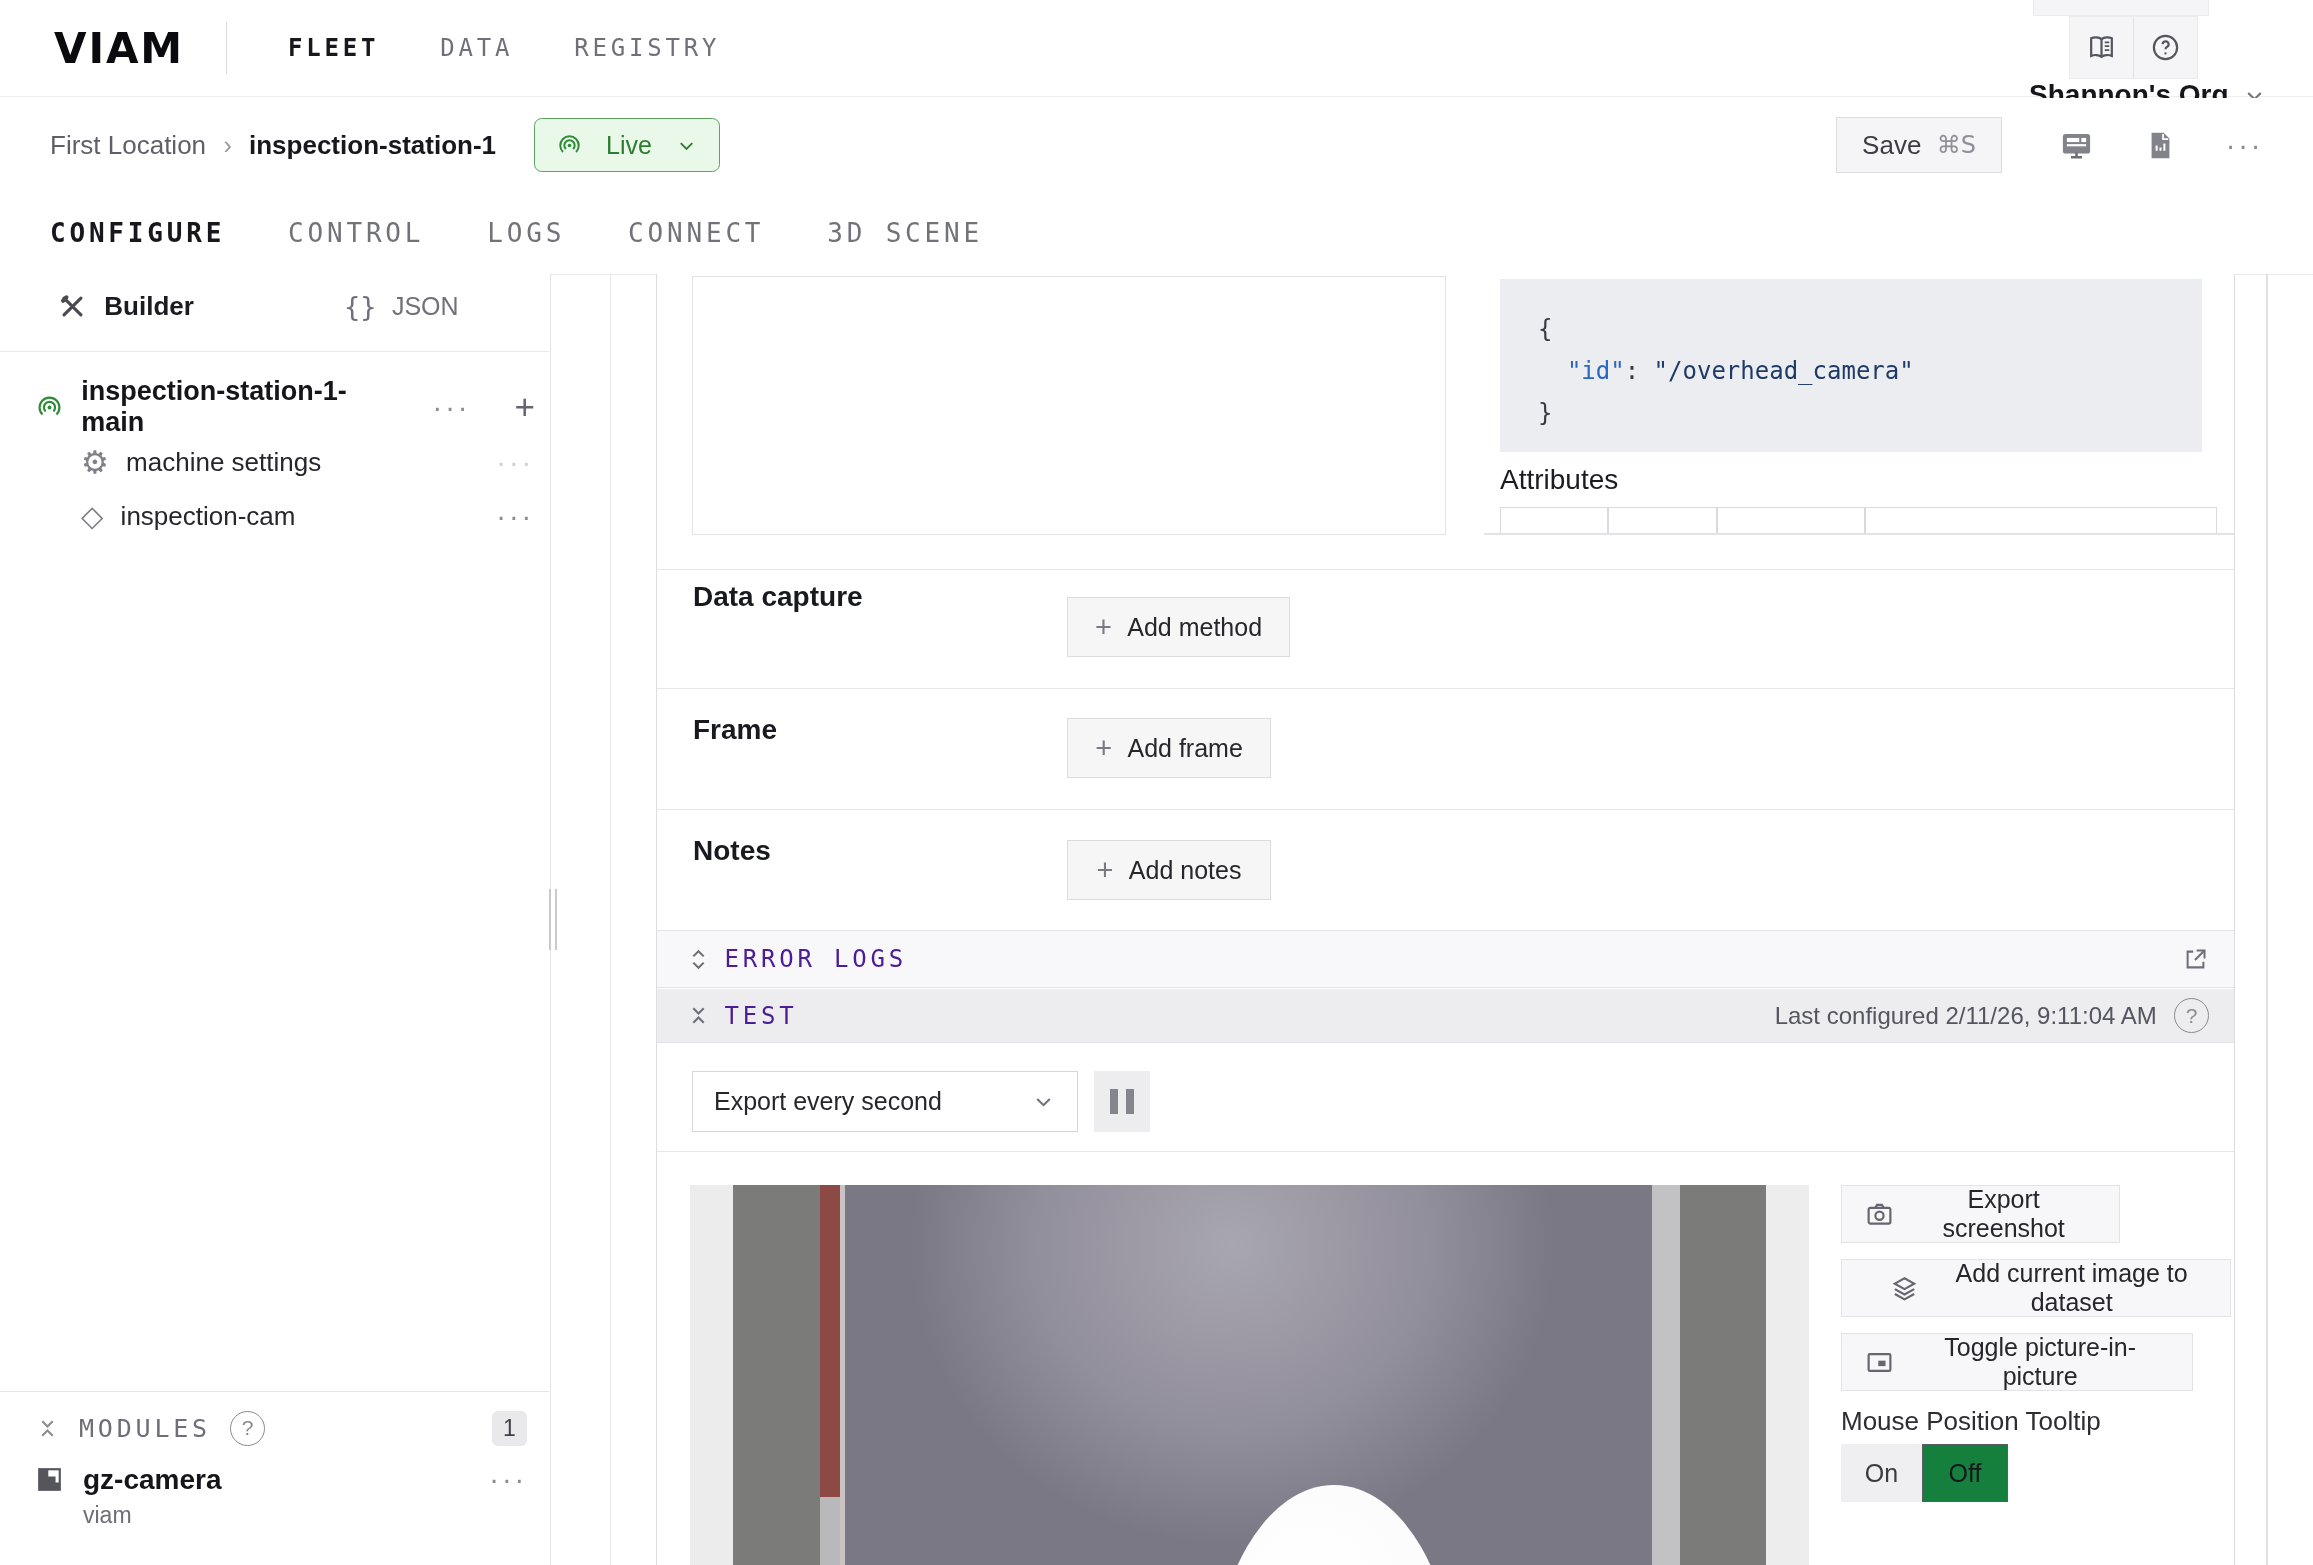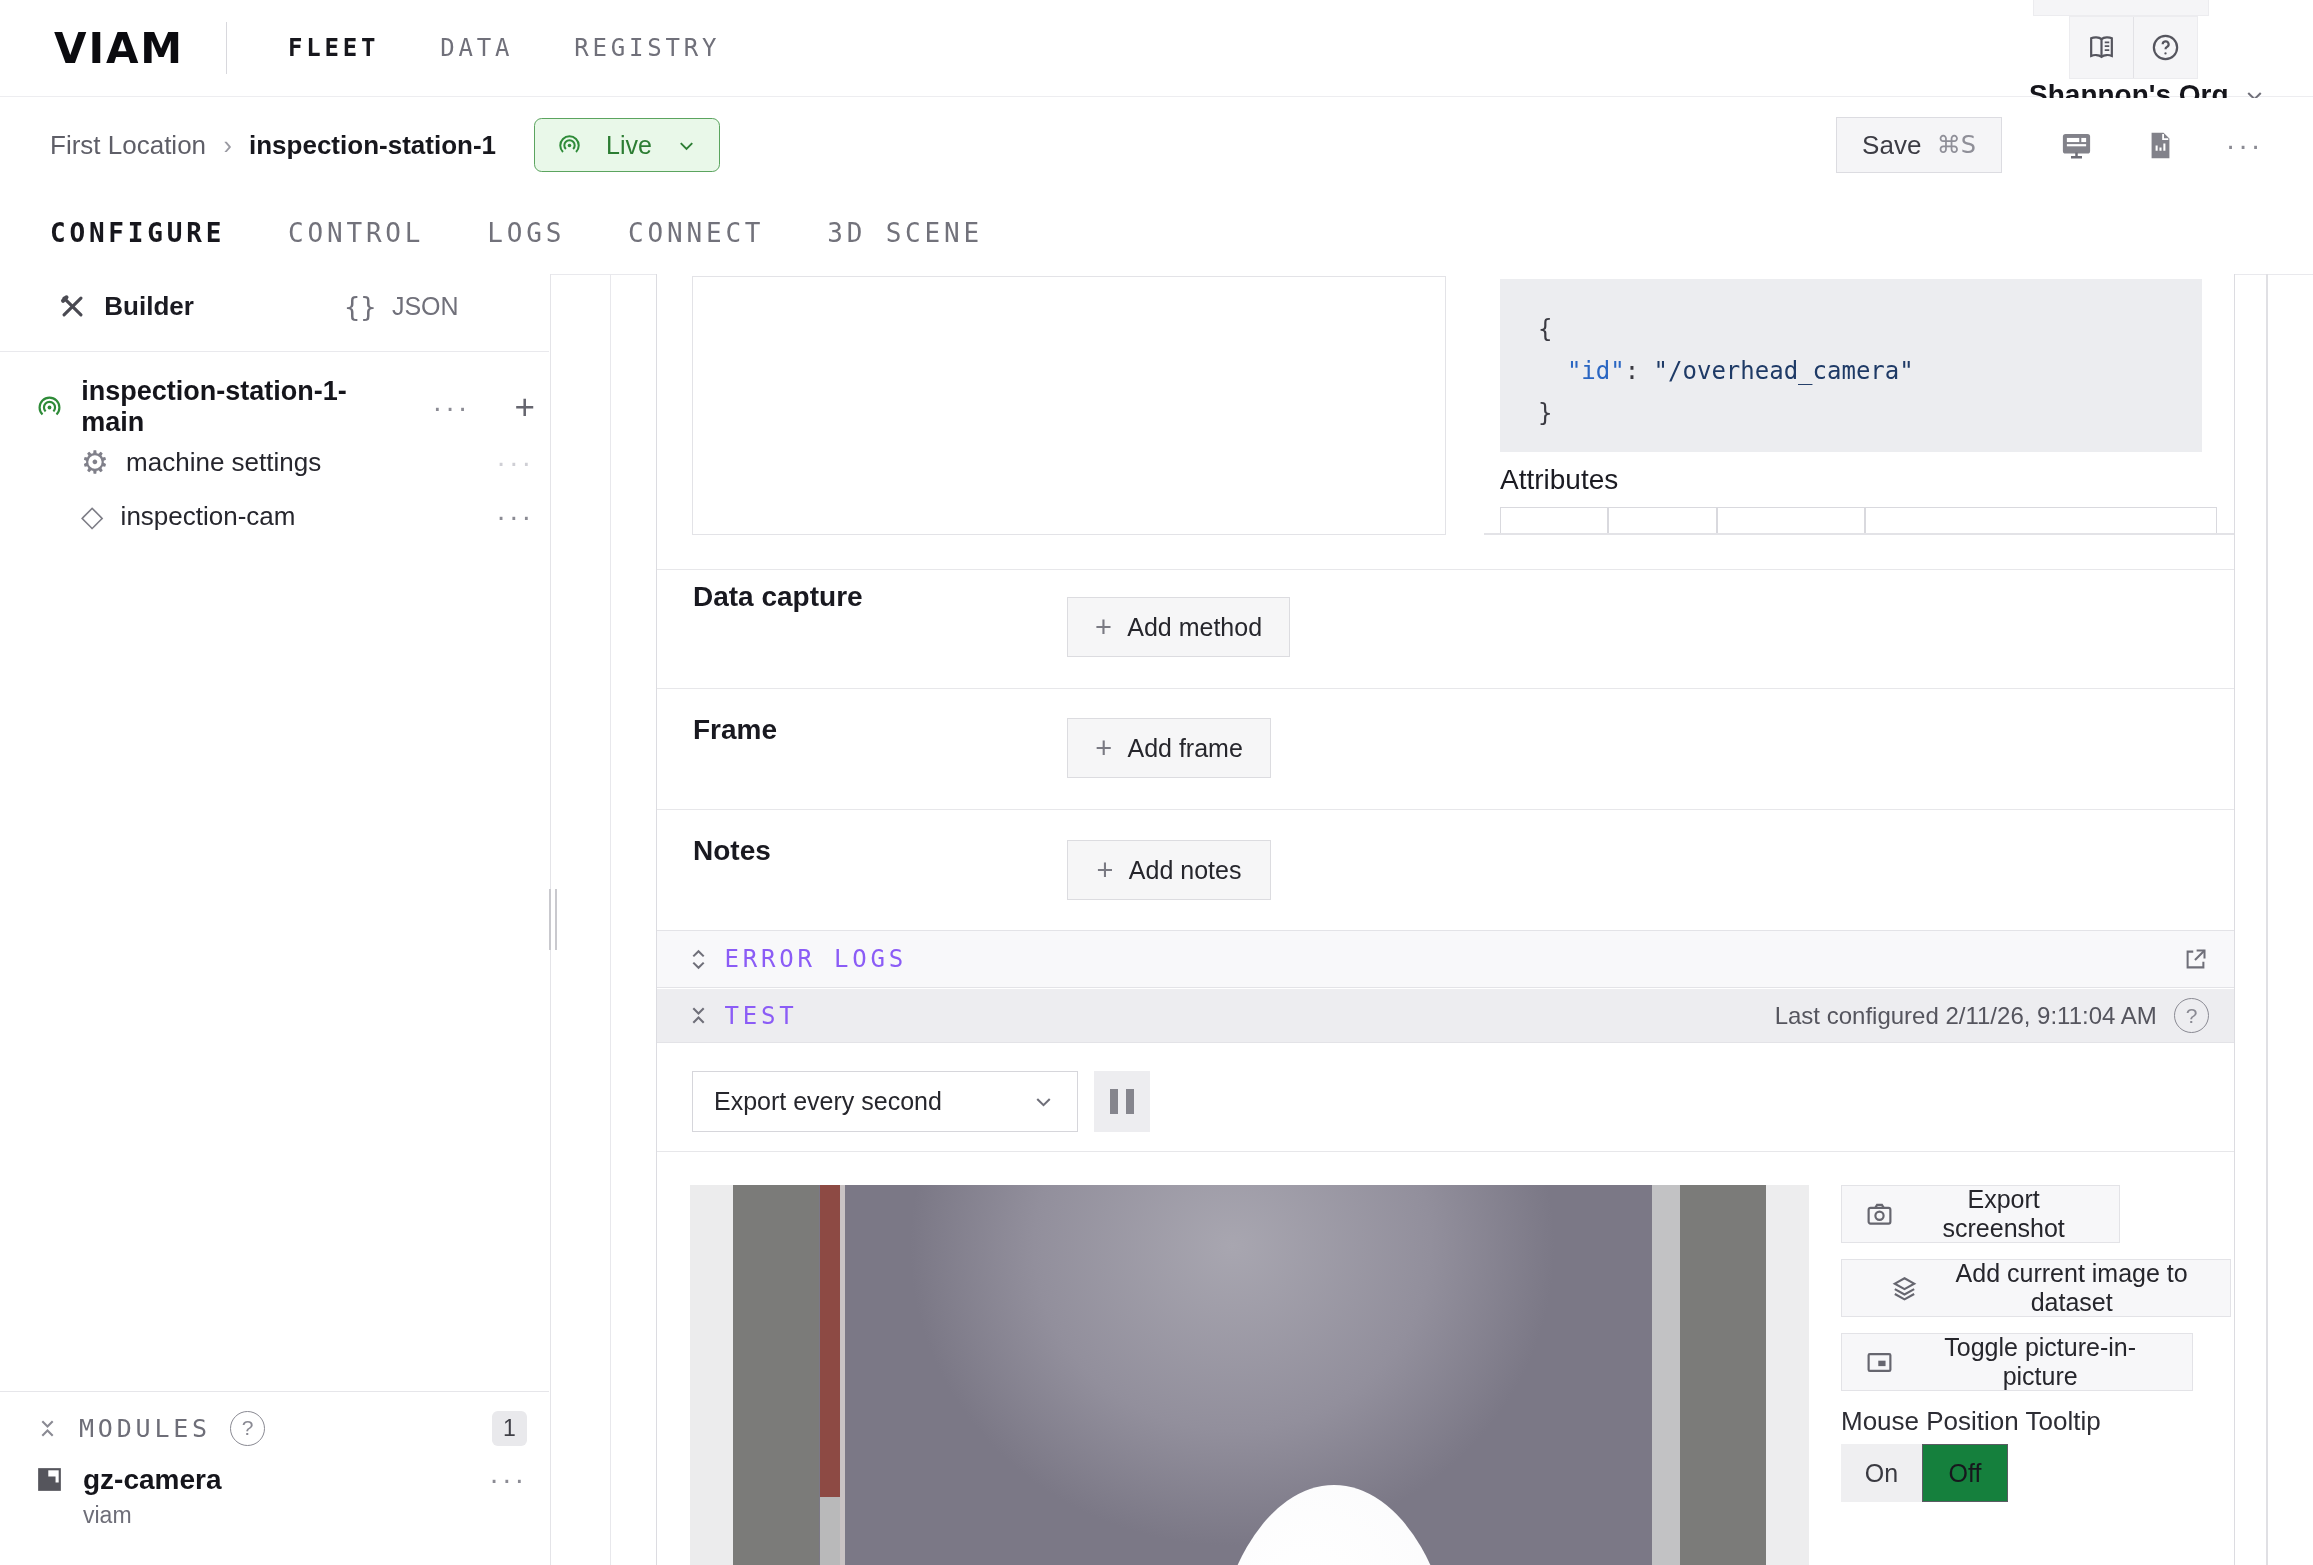--- a/index.html
+++ b/index.html
@@ -79,21 +79,21 @@
   #attr-table{left:843px;top:233px;width:715px;height:26px;border:1.9px solid #d9d9de;border-bottom:none;background:#fff;}
   #attr-table i{position:absolute;top:0;width:1.9px;height:26px;background:#d9d9de;}
   #right-panel-bottom{left:827px;top:259px;width:750px;height:1.9px;background:#e3e3e7;}
   .section-label{left:36px;font-size:28px;font-weight:bold;color:#191920;}
   .add-btn{background:#f6f6f7;border:1px solid #dcdce0;display:flex;align-items:center;justify-content:center;gap:15.4px;font-size:25px;color:#26262c;height:60px;}
   .add-btn .plus{color:#7a7a83;font-size:29px;font-weight:400;}
   
   .colbar{left:0;width:1577px;display:flex;align-items:center;box-sizing:border-box;}
   #errorbar{top:656px;height:58px;background:#f8f8fa;border-top:1px solid #e3e3e7;border-bottom:1px solid #e3e3e7;}
   #testbar{top:715px;height:54px;background:#ededf0;border-bottom:1px solid #e3e3e7;}
-  .colbar .bar-title{font-family:"DejaVu Sans Mono",monospace;font-size:24px;letter-spacing:3.8px;color:#8b5cf6;margin-left:13.4px;}
+  .colbar .bar-title{font-family:"DejaVu Sans Mono",monospace;font-size:24px;letter-spacing:3.8px;color:#4c1d95;margin-left:13.4px;}
   .colbar .caret-icon{margin-left:29px;color:#6f6f79;}
   #testbar .lastcfg{margin-left:auto;font-size:24px;color:#55555e;margin-right:17.3px;}
   #errorbar .extlink{margin-left:auto;margin-right:25px;color:#6f6f79;}
   #testbar .qcircle{margin-right:25px;}
   
   #refresh-select{left:35px;top:797px;width:386px;height:61px;border:1.9px solid #d6d6db;background:#fff;display:flex;align-items:center;font-size:25px;color:#26262c;box-sizing:border-box;padding:0 21px;}
   #refresh-select .chev{margin-left:auto;color:#6f6f79;}
   #pause-btn{left:437px;top:797px;width:56px;height:61px;background:#ededf0;display:flex;align-items:center;justify-content:center;gap:7.7px;}
   #pause-btn i{display:block;width:7.7px;height:25px;background:#85858d;}
   

